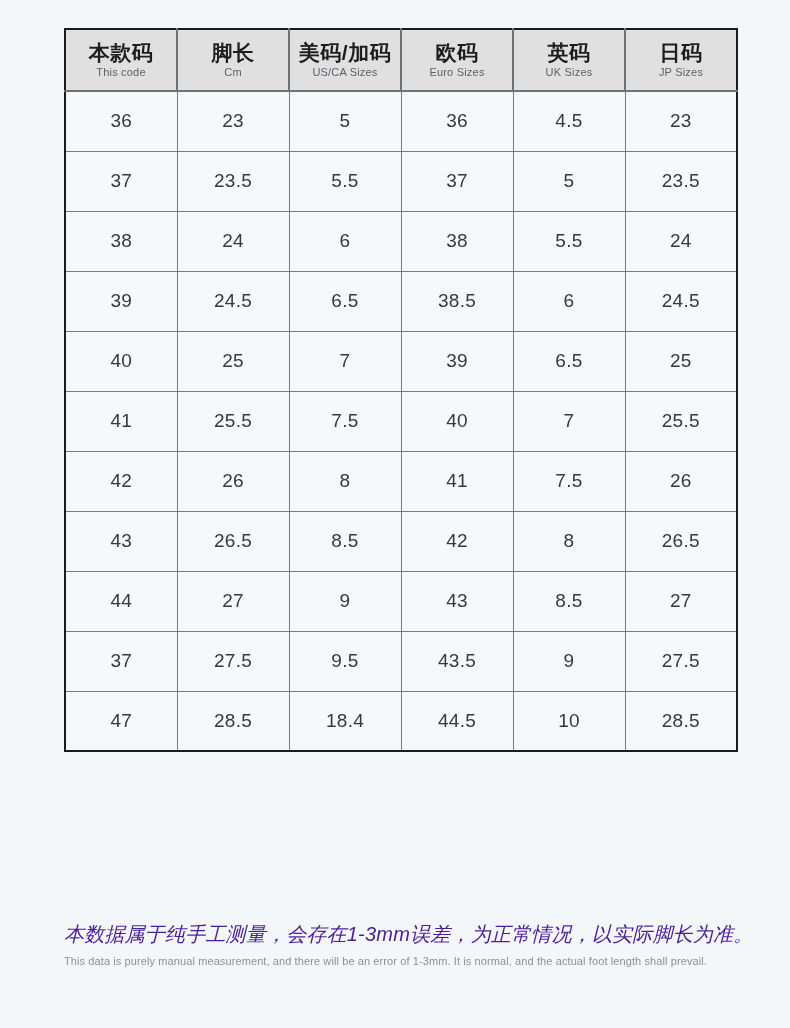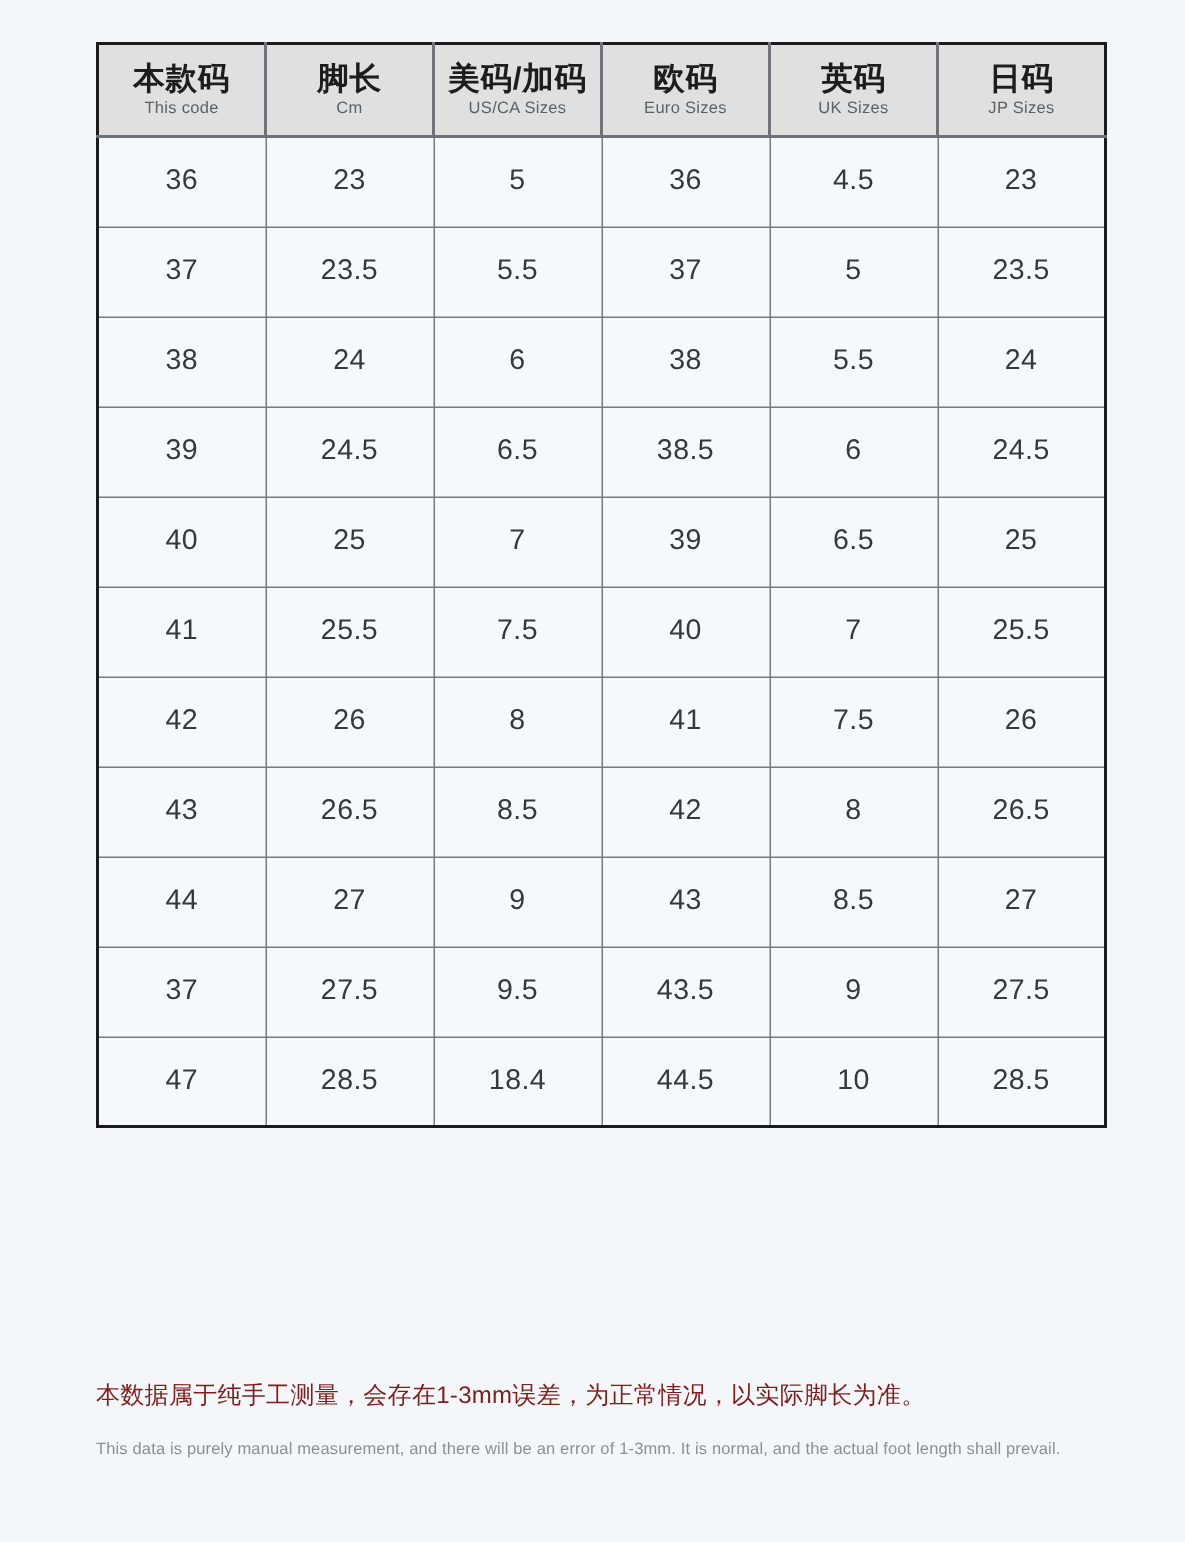--- a/index.html
+++ b/index.html
@@ -99,28 +99,29 @@
   }
 
   
   .note {
     position: absolute;
     left: 64px;
     top: 919px;
     width: 680px;
   }
   .note-cn {
-    font-size: 16px;
-    color: #7f1d1d;
+    font-size: 20px;
+    color: #4c1d95;
     line-height: 1.5;
     letter-spacing: 0.2px;
     white-space: nowrap;
+    font-style: italic;
   }
   .note-en {
-    margin-top: 16px;
+    margin-top: 5px;
     font-size: 11px;
     color: #8b9095;
     line-height: 1.45;
     letter-spacing: 0.1px;
     white-space: nowrap;
   }
 </style>
 </head>
 <body>
 

